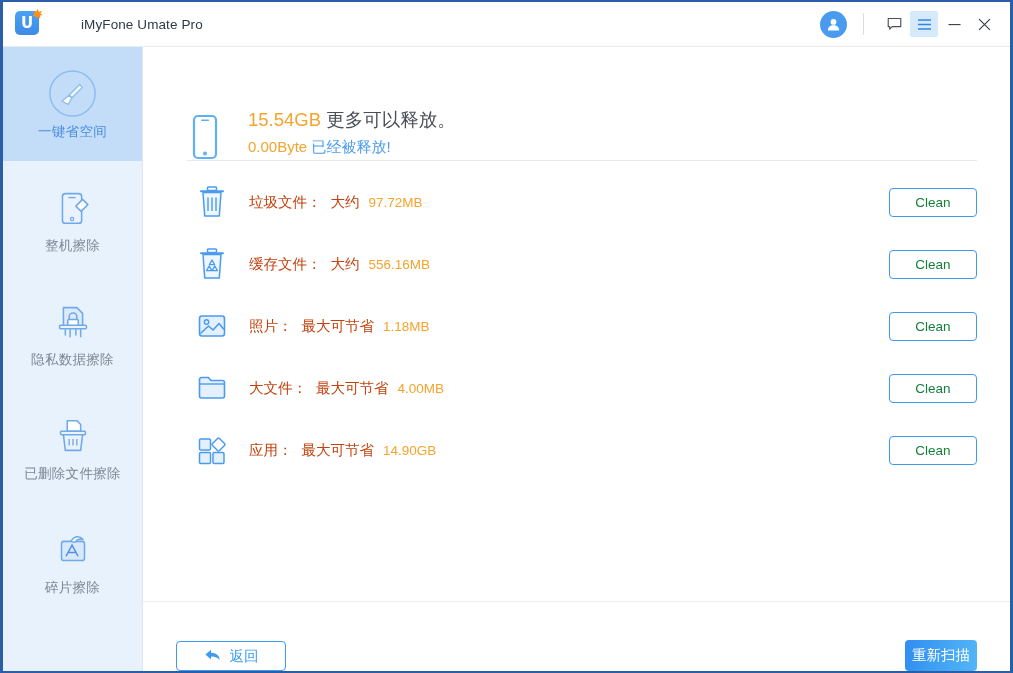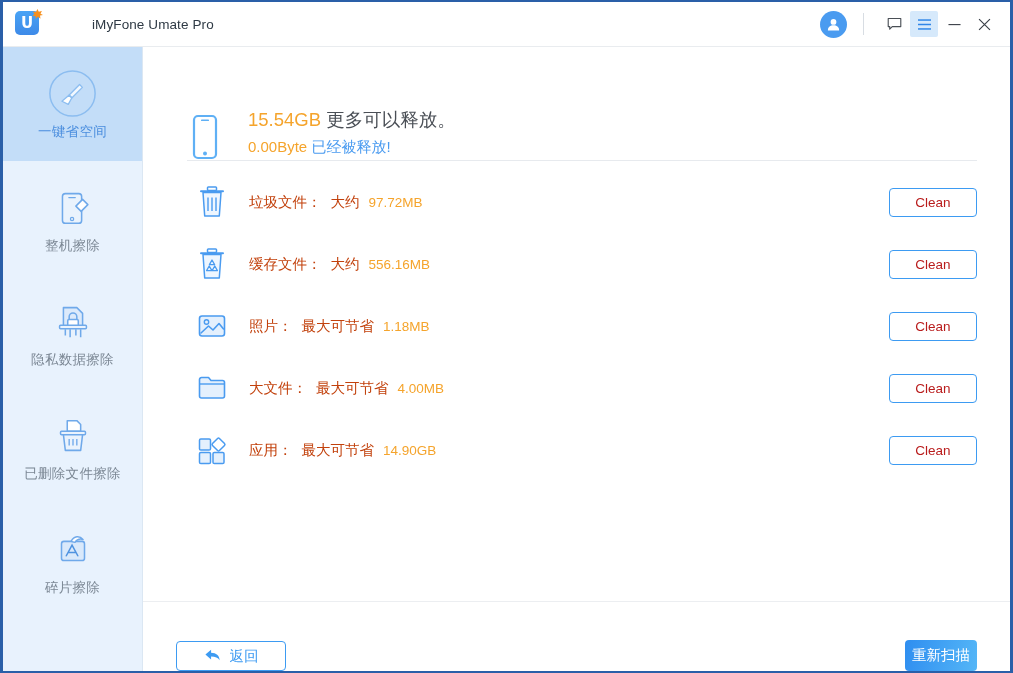--- a/index.html
+++ b/index.html
@@ -33,21 +33,21 @@
     width: 24px; height: 24px; border-radius: 5px;
     background: linear-gradient(180deg,#49a3f5 0%,#3d8ae8 100%);
     display: flex; align-items: center; justify-content: center;
     color: #fff; font-size: 15px; font-weight: 700; line-height: 1;
     font-family: "DejaVu Sans", sans-serif;
   }
   .logo-spark {
     position: absolute; top: -2px; right: -2px; width: 11px; height: 11px;
   }
   .app-title {
-    margin-left: 11px; font-size: 13.5px; color: #2f3a45; letter-spacing: .1px; padding-left: 40px;
+    font-size: 13.5px; color: #2f3a45; letter-spacing: .1px; padding-left: 40px;
   }
   .tb-right {
     margin-left: auto; display: flex; align-items: center; height: 100%;
     padding-right: 12px;
   }
   .avatar-btn {
     width: 27px; height: 27px; border-radius: 50%;
     background: #4a9bf0; display: flex; align-items: center; justify-content: center;
   }
   .tb-sep {
@@ -102,21 +102,21 @@
     display: flex; align-items: center; height: 62px; padding: 0 33px 0 50px;
   }
   .row-ico { width: 38px; display: flex; justify-content: center; align-items: center; }
   .row-label {
     margin-left: 18px; font-size: 14.5px; color: #c2410c; white-space: nowrap;
   }
   .row-label .sep { display: inline-block; width: 9px; }
   .row-size { margin-left: 9px; font-size: 13.5px; color: #f5a42c; }
   .clean-btn {
     margin-left: auto; width: 88px; height: 29px; border-radius: 4px;
-    border: 1px solid #3d9bf2; background: #ffffff; color: #b91c1c;
+    border: 1px solid #3d9bf2; background: #ffffff; color: #15803d;
     font-size: 13.5px; font-family: "Liberation Sans", sans-serif;
     display: flex; align-items: center; justify-content: center;
     cursor: pointer;
   }
 
   
   .footer-div {
     position: absolute; left: 0; right: 0; bottom: 69px; height: 1px; background: #eceef1;
   }
   .footer {

